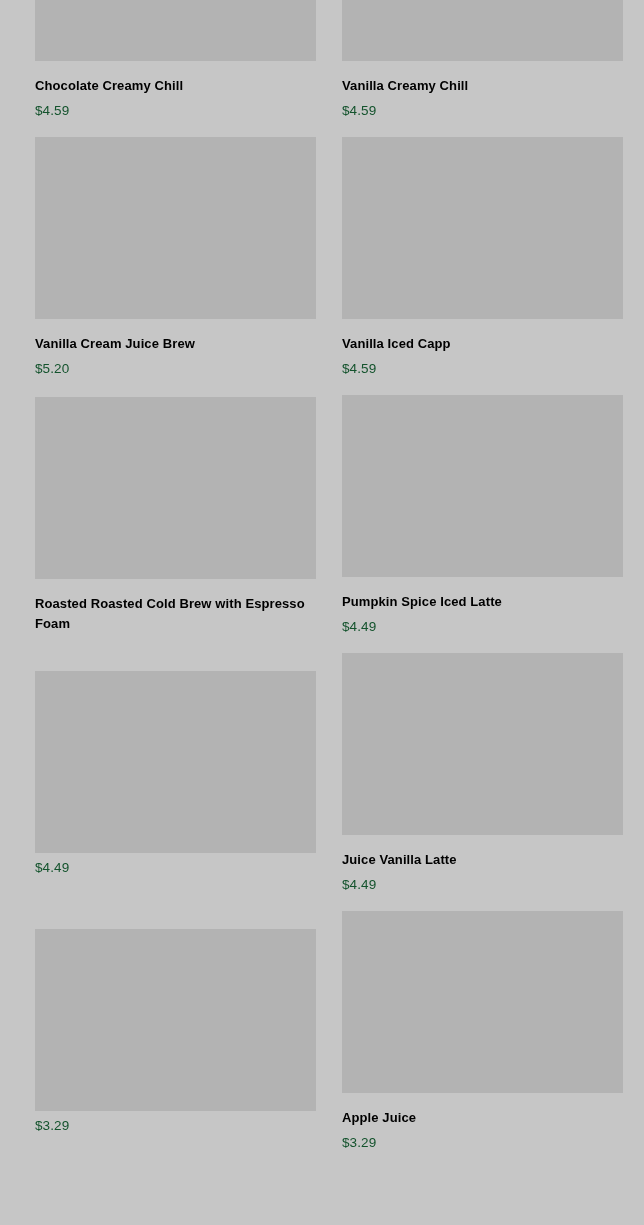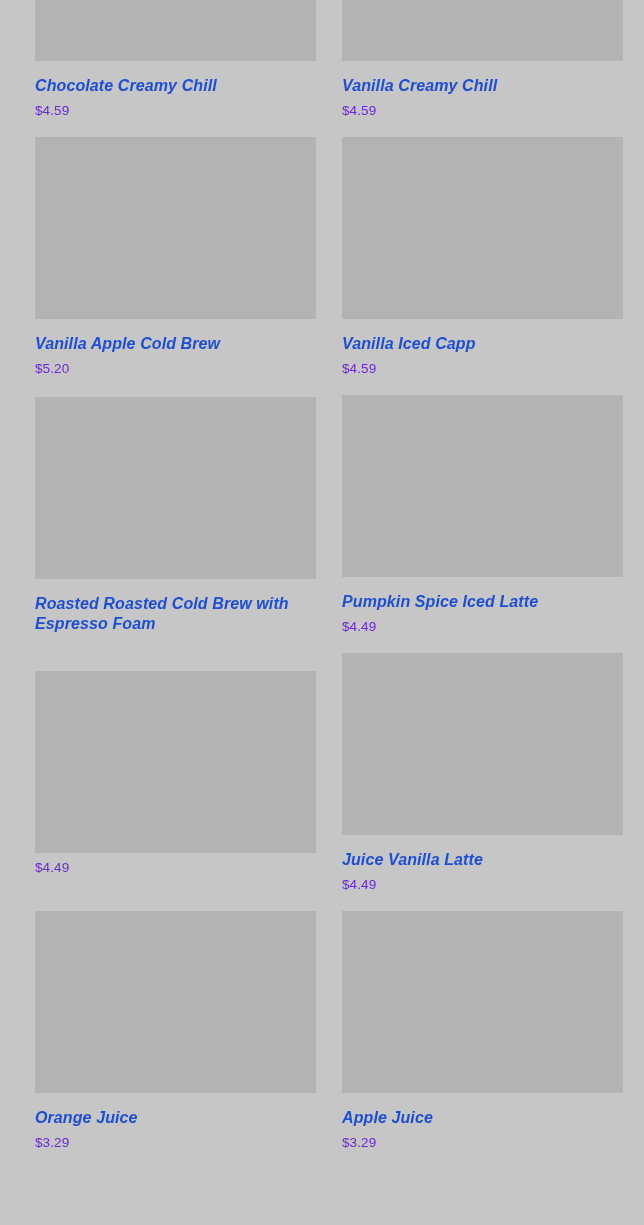--- a/index.html
+++ b/index.html
@@ -45,35 +45,34 @@
   .product-thumb {
     width: 281px;
     height: 182px;
     background: #b3b3b3;
     display: block;
   }
 
   .product-title {
     display: block;
     margin: 15px 0 0 0;
-    font-size: 16px;
+    font-size: 13px;
     font-weight: 600;
     line-height: 20px;
-    color: #1d4ed8;
+    color: #000000;
     letter-spacing: 0.1px;
-    font-style: italic;
   }
 
   .product-price {
     display: block;
     margin: 7px 0 0 0;
     font-size: 13.5px;
     font-weight: 400;
     line-height: 16px;
-    color: #6d28d9;
+    color: #14532d;
     letter-spacing: 0.1px;
   }
   .slot {
     min-height: 258px;
   }
 </style>
 </head>
 <body>
 
 <div id="menu-grid">
@@ -84,21 +83,21 @@
     <span class="product-price">$4.59</span>
   </button>
   <button class="product-card slot">
     <span class="product-thumb"></span>
     <span class="product-title">Vanilla Creamy Chill</span>
     <span class="product-price">$4.59</span>
   </button>
 
   <button class="product-card slot">
     <span class="product-thumb"></span>
-    <span class="product-title">Vanilla Apple Cold Brew</span>
+    <span class="product-title">Vanilla Cream Juice Brew</span>
     <span class="product-price">$5.20</span>
   </button>
   <button class="product-card slot">
     <span class="product-thumb"></span>
     <span class="product-title">Vanilla Iced Capp</span>
     <span class="product-price">$4.59</span>
   </button>
 
   <button class="product-card slot">
     <span class="product-thumb"></span>
@@ -115,21 +114,20 @@
     <span class="product-price">$4.49</span>
   </button>
   <button class="product-card slot">
     <span class="product-thumb"></span>
     <span class="product-title">Juice Vanilla Latte</span>
     <span class="product-price">$4.49</span>
   </button>
 
   <button class="product-card slot">
     <span class="product-thumb"></span>
-    <span class="product-title">Orange Juice</span>
     <span class="product-price">$3.29</span>
   </button>
   <button class="product-card slot">
     <span class="product-thumb"></span>
     <span class="product-title">Apple Juice</span>
     <span class="product-price">$3.29</span>
   </button>
 
 </div>
 

